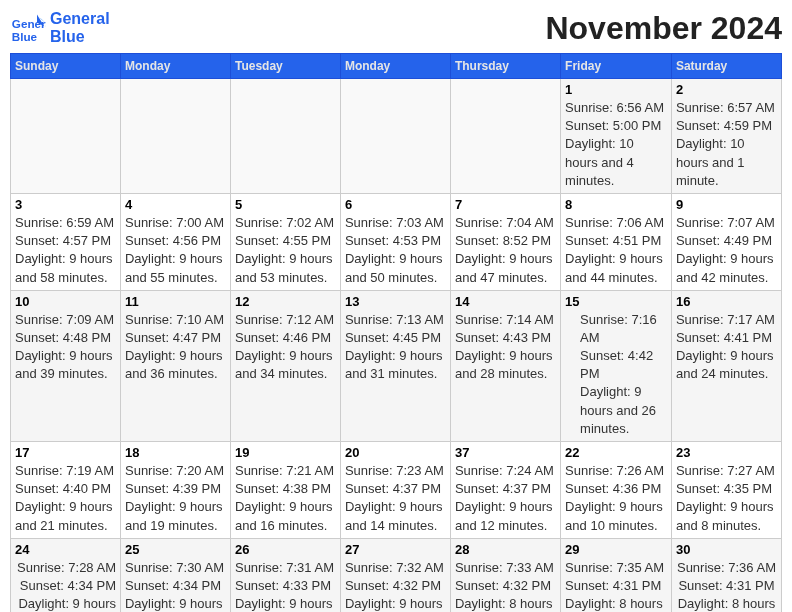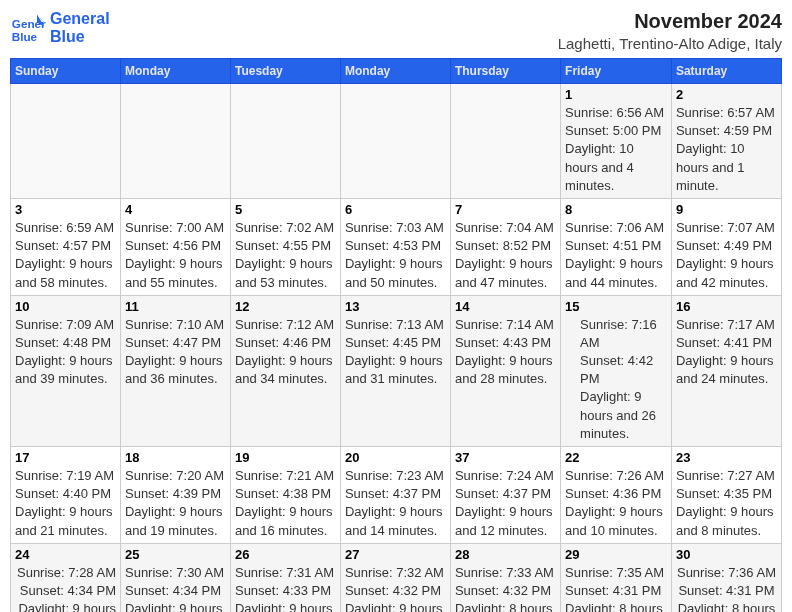--- a/index.html
+++ b/index.html
@@ -22,21 +22,21 @@
       gap: 4px;
     }
     .logo-icon {
       width: 36px;
       height: 36px;
     }
     .title-area {
       text-align: right;
     }
     .month-title {
-      font-size: 20px;
+      font-size: 32px;
       font-weight: bold;
       color: #222;
     }
     .location-title {
       font-size: 15px;
       color: #444;
       margin-top: 2px;
     }
     .calendar {
       width: 100%;
@@ -95,21 +95,20 @@
       <polygon points="30,5 38,18 30,14" fill="#2563eb"></polygon>
       <polygon points="32,8 40,15 35,10" fill="#60a5fa"></polygon>
     </svg>
     <div>
       <div style="font-size:16px;font-weight:bold;color:#2563eb;line-height:1.1;">General</div>
       <div style="font-size:16px;font-weight:bold;color:#2563eb;line-height:1.1;">Blue</div>
     </div>
   </div>
   <div class="title-area">
     <div class="month-title">November 2024</div>
-    <div class="location-title">Laghetti, Trentino-Alto Adige, Italy</div>
   </div>
 </div>
 
 <table class="calendar">
   <thead>
     <tr>
     <th>Sunday</th>
         <th>Monday</th>
         <th>Tuesday</th>
         <th>Monday</th>

